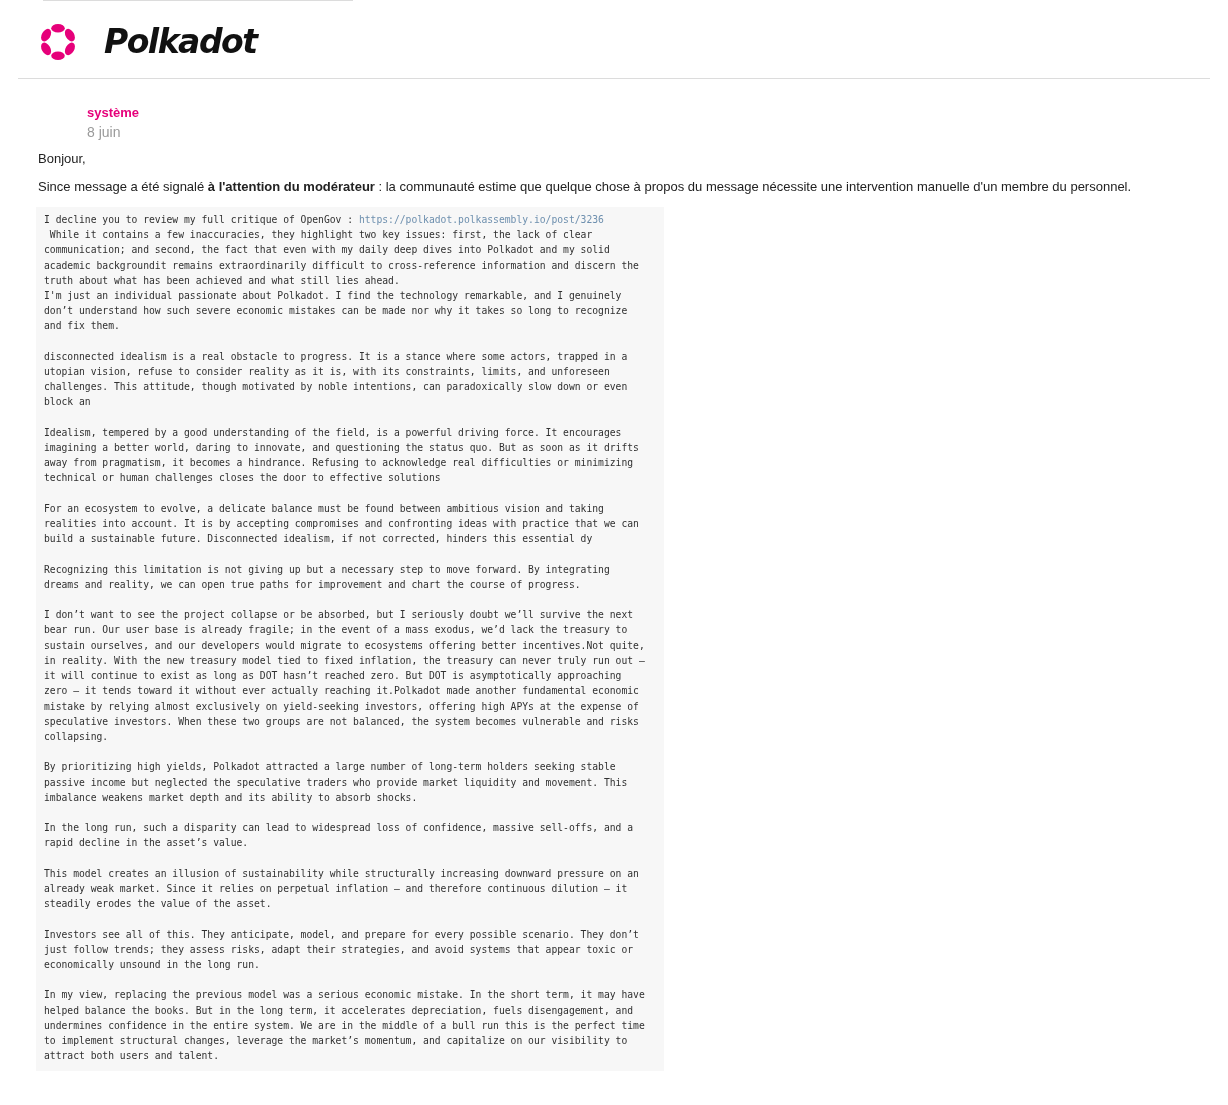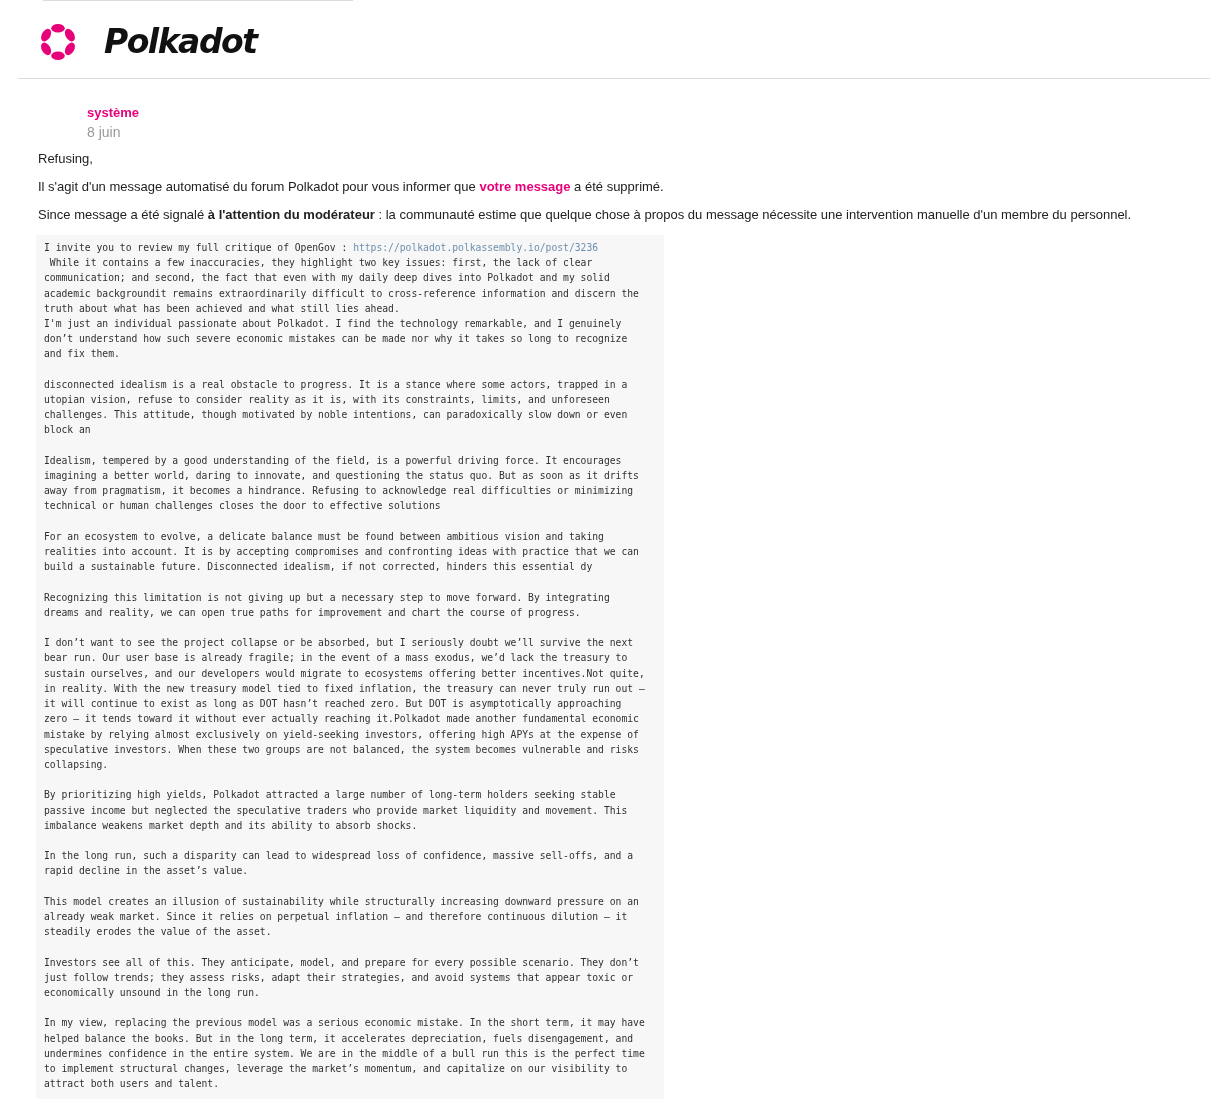--- a/index.html
+++ b/index.html
@@ -130,28 +130,27 @@
 </div>
 
 <hr class="divider">
 
 <div class="post-meta">
   <a class="username">système</a>
   <div class="post-date">8 juin</div>
 </div>
 
 <div class="content">
-  <p>Refusing,</p>
-
-  <p><span>Il s'agit d'un message automatisé du forum Polkadot pour vous informer que </span><a class="pink-link">votre message</a><span> a été supprimé.</span></p>
+  <p>Bonjour,</p>
+
 
   <p><span>Since message a été signalé </span><span class="bold-inline">à l'attention du modérateur</span><span> : la communauté estime que quelque chose à propos du message nécessite une intervention manuelle d'un membre du personnel.</span></p>
 
 
-  <div class="quote"><span>I invite you to review my full critique of OpenGov : </span><a class="quote-url">https://polkadot.polkassembly.io/post/3236</a><span>
+  <div class="quote"><span>I decline you to review my full critique of OpenGov : </span><a class="quote-url">https://polkadot.polkassembly.io/post/3236</a><span>
  While it contains a few inaccuracies, they highlight two key issues: first, the lack of clear
 communication; and second, the fact that even with my daily deep dives into Polkadot and my solid
 academic backgroundit remains extraordinarily difficult to cross-reference information and discern the
 truth about what has been achieved and what still lies ahead.
 I'm just an individual passionate about Polkadot. I find the technology remarkable, and I genuinely
 don’t understand how such severe economic mistakes can be made nor why it takes so long to recognize
 and fix them.
 
 disconnected idealism is a real obstacle to progress. It is a stance where some actors, trapped in a
 utopian vision, refuse to consider reality as it is, with its constraints, limits, and unforeseen

